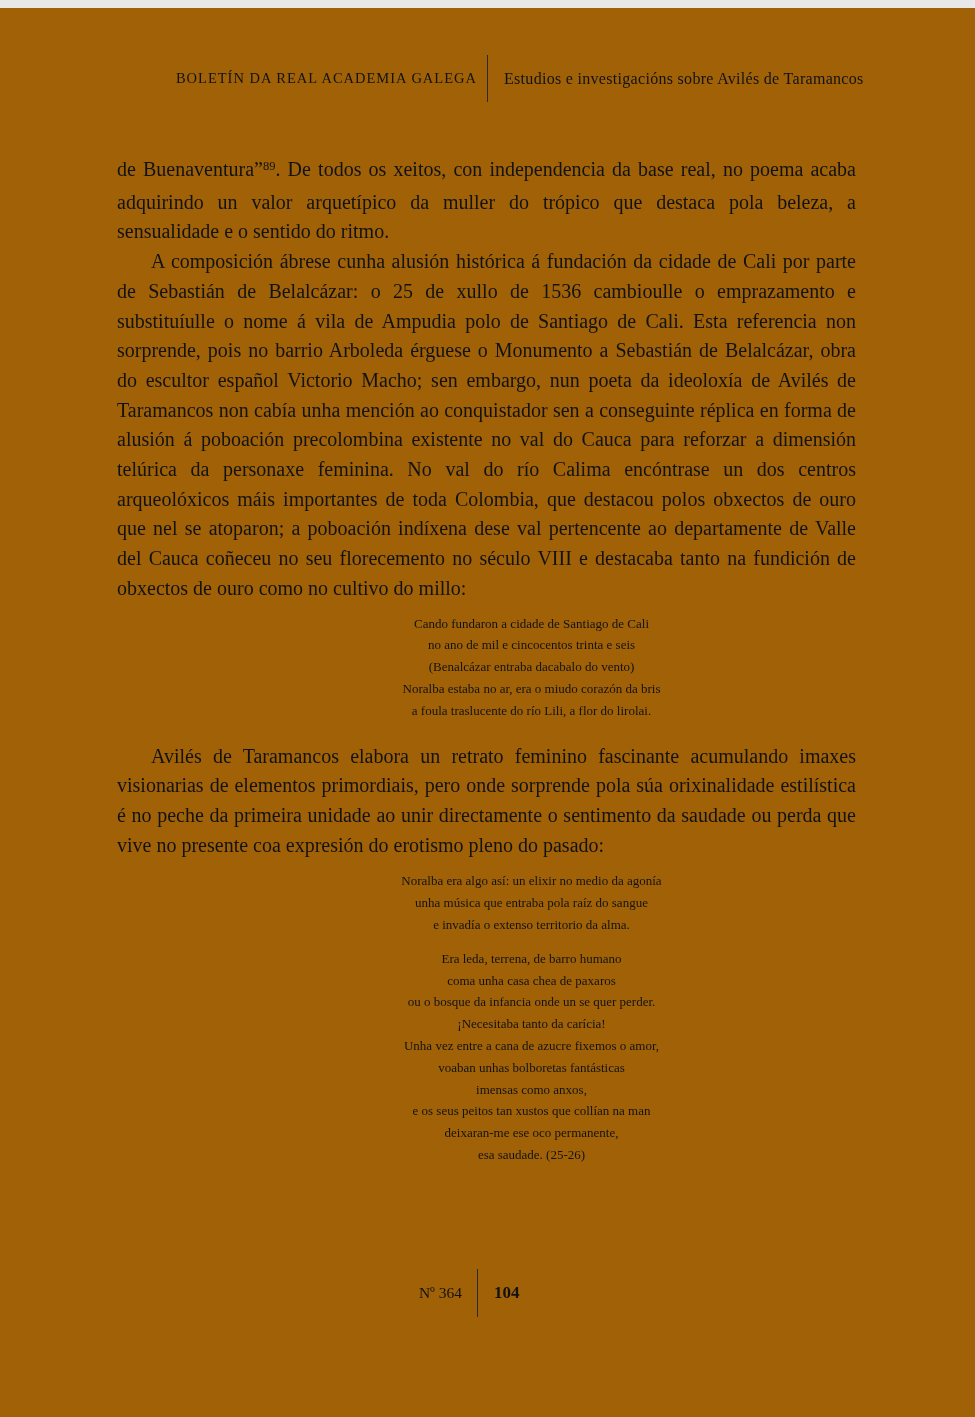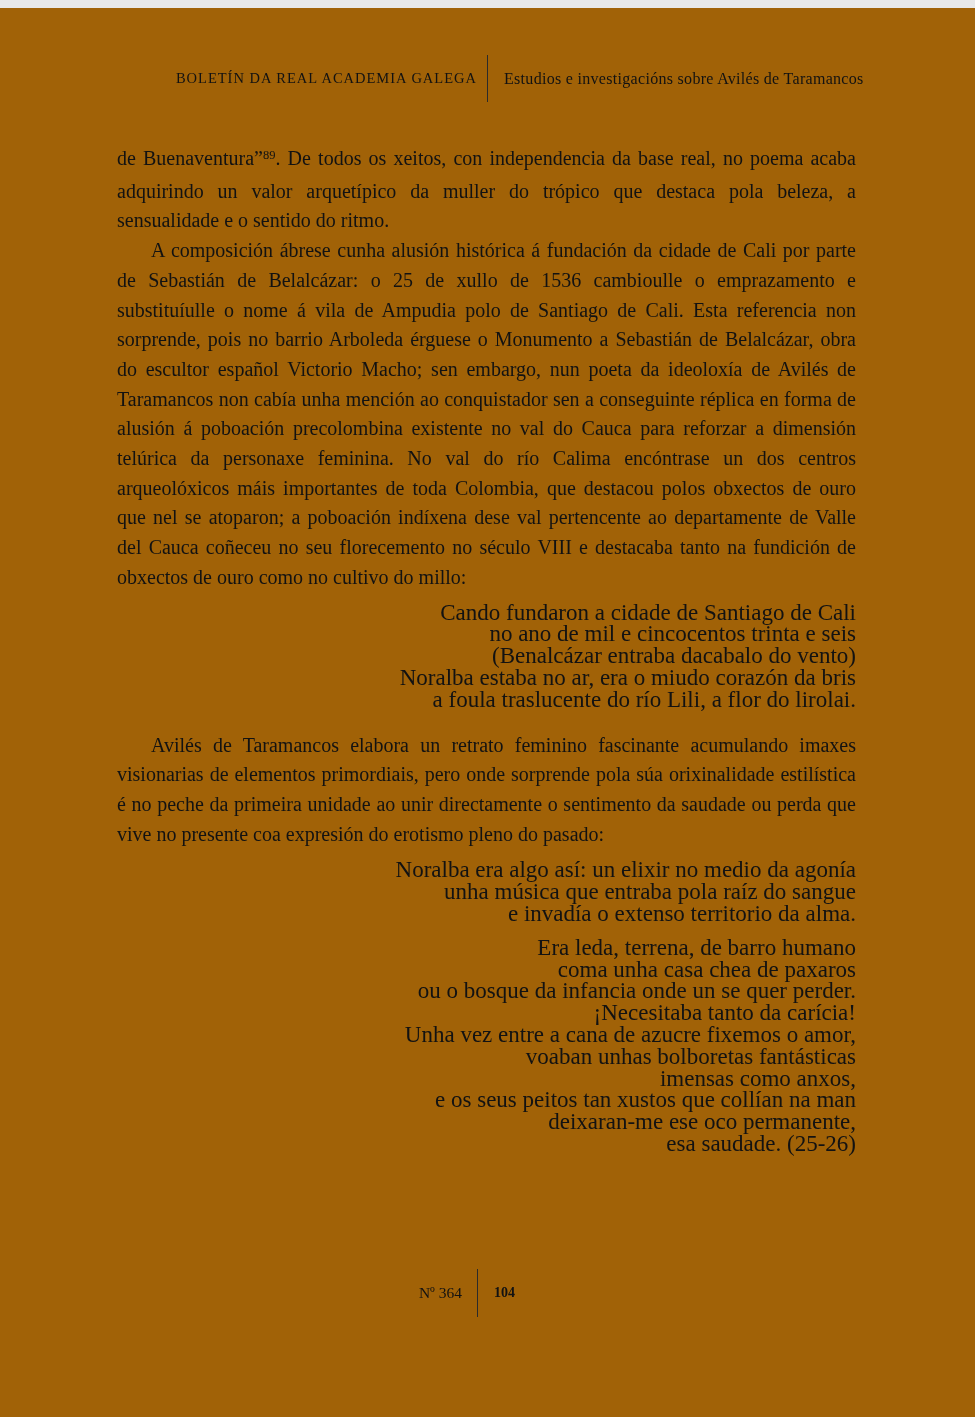--- a/index.html
+++ b/index.html
@@ -49,21 +49,21 @@
     margin-left: 16px;
     font-size: 16px;
     letter-spacing: 0.3px;
     white-space: nowrap;
   }
 
   
   .text-column {
     position: absolute;
     left: 117px;
-    top: 136px;
+    top: 147px;
     width: 739px;
   }
   .para {
     margin: 0;
     font-size: 20px;
     line-height: 29.7px;
     text-align: justify;
   }
   .para.indented {
     text-indent: 34px;
@@ -80,24 +80,24 @@
     margin-left: 90px;
   }
   .poem.first {
     margin-top: 9px;
     margin-bottom: 20px;
   }
   .poem.second {
     margin-top: 10px;
   }
   .stanza {
-    font-size: 23px;
+    font-size: 13px;
     line-height: 21.8px;
     white-space: pre-line;
-    text-align: right;
+    text-align: center;
   }
   .stanza + .stanza {
     margin-top: 12px;
   }
 
   
   .running-footer {
     position: absolute;
     top: 1261px;
     left: 0;
@@ -113,21 +113,21 @@
     white-space: nowrap;
     box-sizing: border-box;
   }
   .running-footer .vrule {
     height: 48px;
   }
   .running-footer .fcell-right {
     flex: 1 1 auto;
     text-align: left;
     margin-left: 16px;
-    font-size: 14px;
+    font-size: 17px;
     font-weight: bold;
     white-space: nowrap;
   }
 </style>
 </head>
 <body>
 
 <div class="page">
 
   <div class="running-header">

